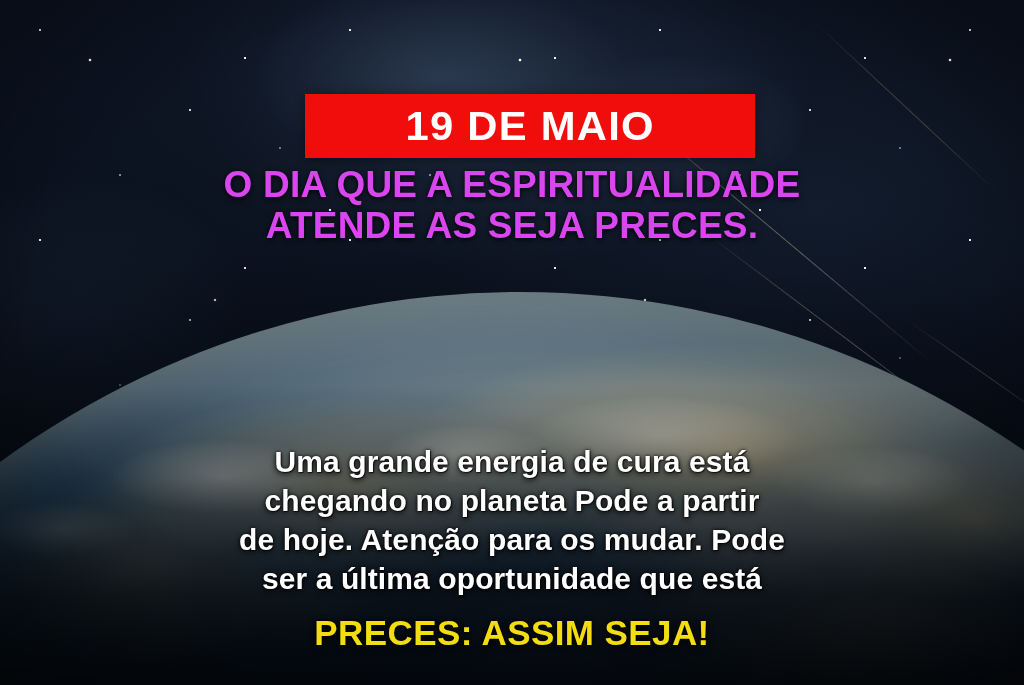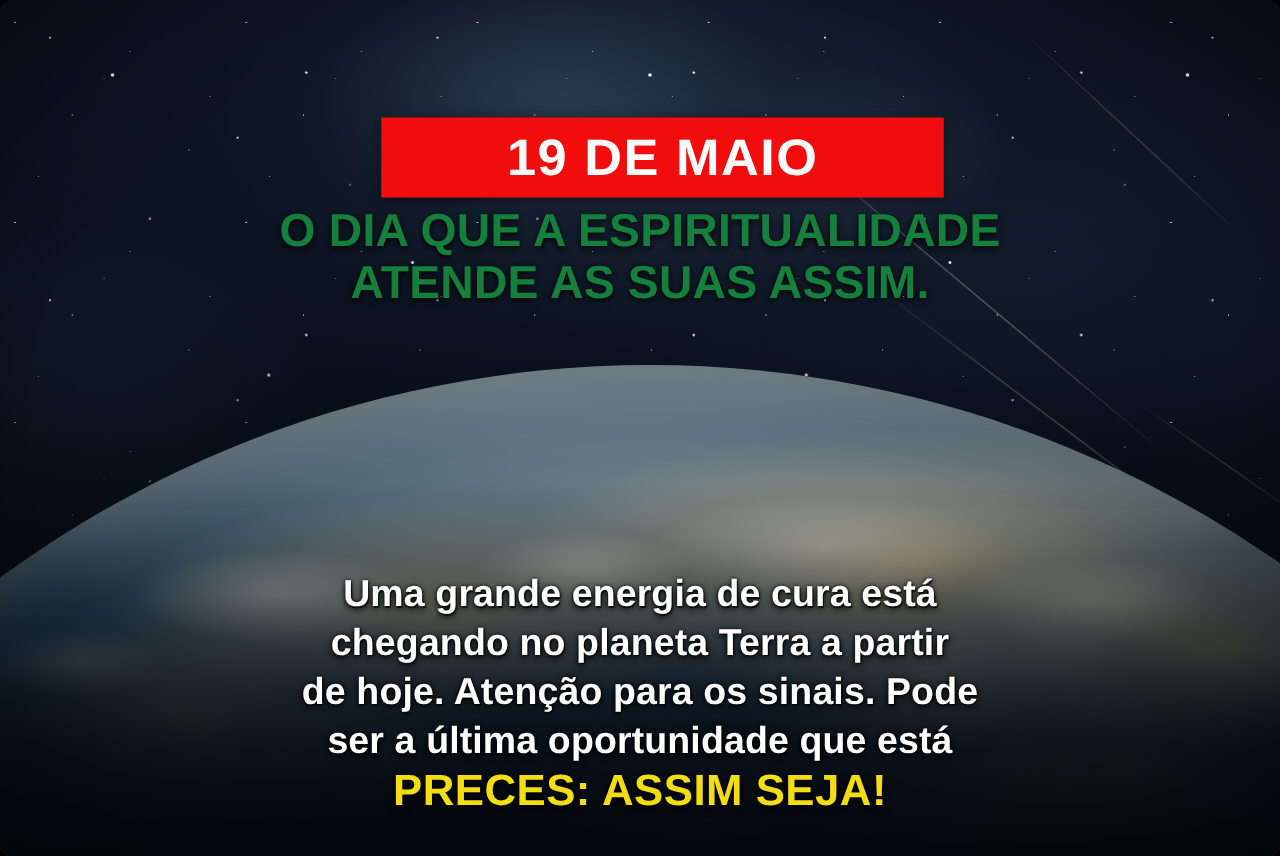--- a/index.html
+++ b/index.html
@@ -13,21 +13,20 @@
   }
 
   
   .poster {
     position: relative;
     width: 1024px;
     height: 685px;
     overflow: hidden;
     background: #080c16;
     user-select: none;
-    border-radius: 10px;
   }
 
   
   .space-base {
     position: absolute;
     inset: 0;
     background:
       radial-gradient(ellipse 70% 55% at 48% 14%, rgba(42,58,82,0.55) 0%, rgba(18,26,42,0.25) 45%, rgba(0,0,0,0) 72%),
       radial-gradient(ellipse 55% 45% at 80% 30%, rgba(30,44,66,0.40) 0%, rgba(0,0,0,0) 70%),
       linear-gradient(170deg, #0b1220 0%, #0a111d 35%, #070d18 70%, #05090f 100%);
@@ -210,21 +209,21 @@
     transform: scaleX(1.02);
   }
 
   
   .headline {
     position: absolute;
     left: 0;
     right: 0;
     top: 164px;
     text-align: center;
-    color: #15803d;
+    color: #d946ef;
     font-family: "Liberation Sans", sans-serif;
     font-weight: bold;
     font-size: 37px;
     line-height: 1.12;
     letter-spacing: .2px;
     text-shadow: 0 2px 5px rgba(0,0,0,.75), 0 0 2px rgba(0,0,0,.55);
     padding: 0 64px;
   }
   .headline-line { display: block; }
 
@@ -239,21 +238,20 @@
     font-family: "Liberation Sans", sans-serif;
     font-weight: bold;
     font-size: 30px;
     line-height: 1.30;
     letter-spacing: .1px;
     padding: 0 48px;
     text-shadow:
       0 2px 6px rgba(0,0,0,.92),
       0 0 3px rgba(0,0,0,.85),
       1px 1px 0 rgba(0,0,0,.55);
-    margin-top: 14px;
   }
   .body-line { display: block; }
 
   
   .cta {
     position: absolute;
     left: 0;
     right: 0;
     top: 614px;
     text-align: center;
@@ -296,27 +294,27 @@
   <div class="global-vignette"></div>
 
   <div class="content">
 
     <div class="date-banner">
       <span class="date-banner-text">19 DE MAIO</span>
     </div>
 
     <div class="headline">
       <span class="headline-line">O DIA QUE A ESPIRITUALIDADE</span>
-      <span class="headline-line">ATENDE AS SUAS ASSIM.</span>
+      <span class="headline-line">ATENDE AS SEJA PRECES.</span>
     </div>
 
     <div class="body-copy">
       <span class="body-line">Uma grande energia de cura está</span>
-      <span class="body-line">chegando no planeta Terra a partir</span>
-      <span class="body-line">de hoje. Atenção para os sinais. Pode</span>
+      <span class="body-line">chegando no planeta Pode a partir</span>
+      <span class="body-line">de hoje. Atenção para os mudar. Pode</span>
       <span class="body-line">ser a última oportunidade que está</span>
     </div>
 
     <div class="cta">
       <span>PRECES: ASSIM SEJA!</span>
     </div>
 
   </div>
 </div>
 

